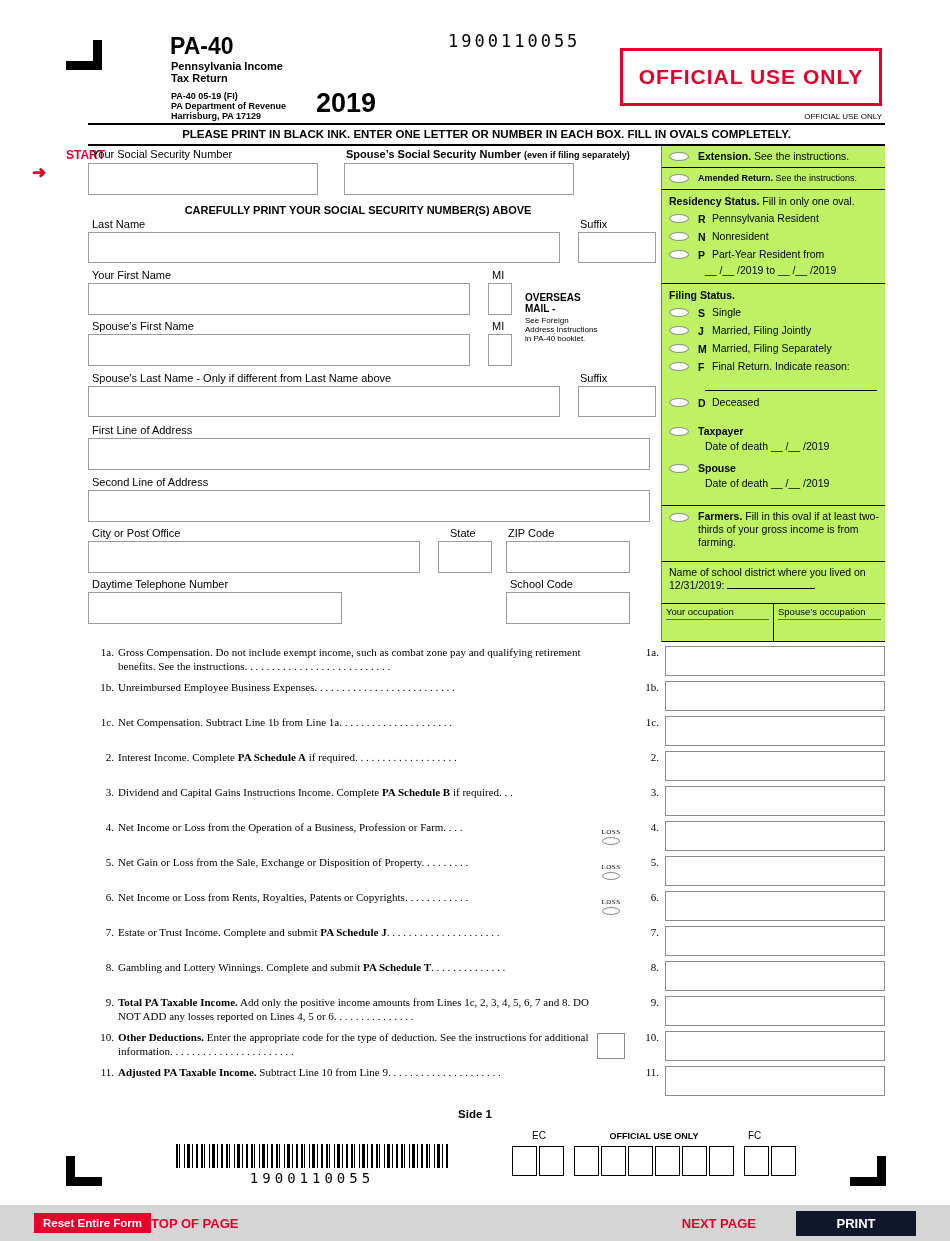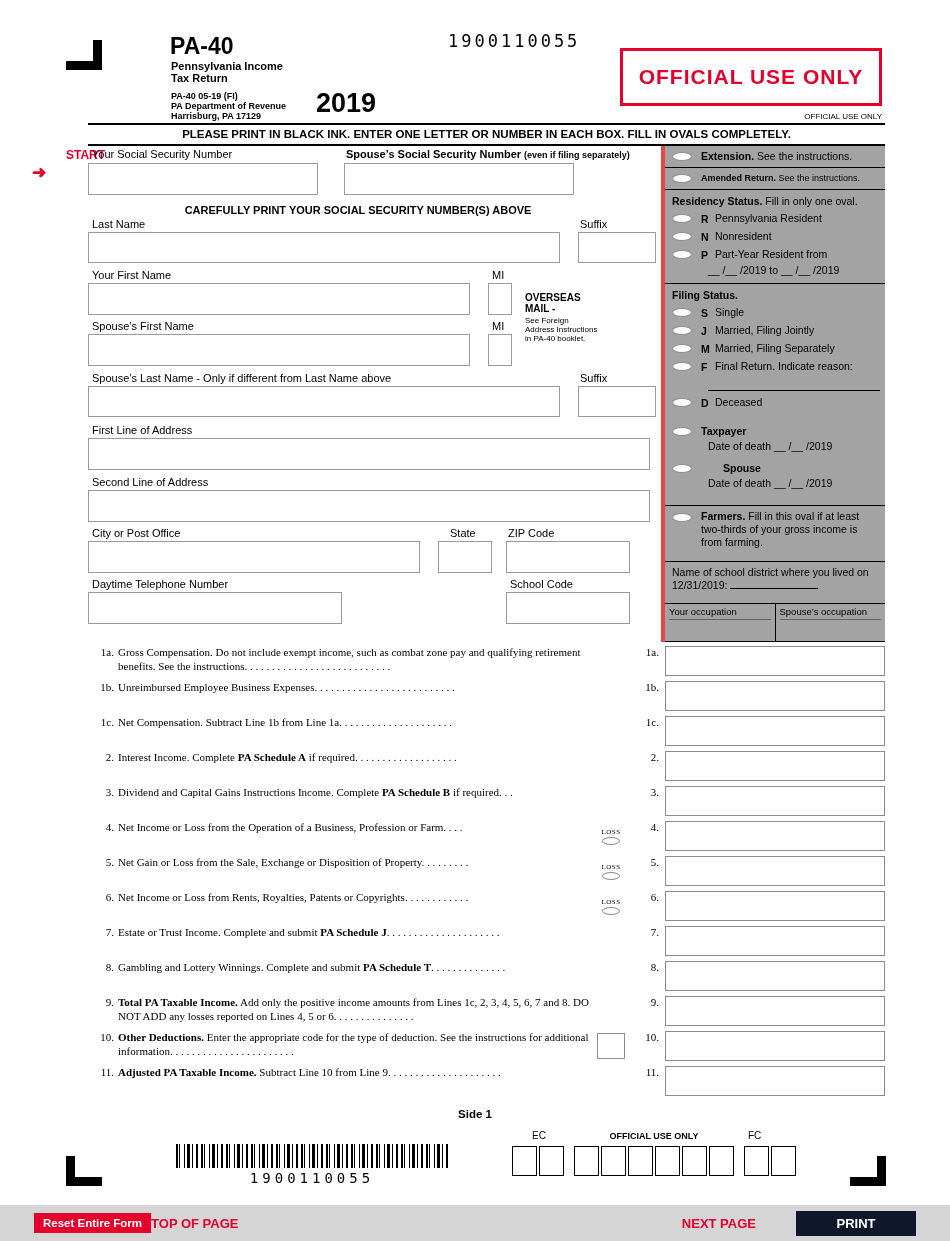--- a/index.html
+++ b/index.html
@@ -16,21 +16,21 @@
   .scantext { font-family:"DejaVu Sans Mono", monospace; font-size:17px; letter-spacing:3px; }
   .official-box { left:620px; top:48px; width:262px; height:58px; border:3px solid #e4002b;
     display:flex; align-items:center; justify-content:center; color:#e4002b; font-weight:bold;
     font-size:21px; letter-spacing:1px; }
   .instruction-bar { left:88px; top:123px; width:797px; border-top:2.5px solid #000;
     border-bottom:2.5px solid #000; text-align:center; font-weight:bold; font-size:11.5px; padding:3px 0 4px; }
 
   .flabel { position:absolute; font-size:11px; white-space:nowrap; }
   .fbox { position:absolute; border:1px solid #9b9b9b; background:#fff; }
 
-  .panel { border-left:4px solid #ef4444; background:#a3a3a3; }
+  .panel { border-left:1px solid #ef4444; background:#bef264; }
   .psec { border-bottom:1px solid #000; padding:4px 4px 4px 7px; font-size:10.5px; overflow:hidden; }
   .prow { display:flex; align-items:center; }
   .oval { width:20px; height:9px; border:1.5px solid #8f8f8f; border-radius:50%; background:#fbfbfb;
     flex:0 0 auto; margin-right:9px; display:inline-block; }
   .ptext { line-height:13px; }
   .pheading { margin-top:1px; }
   .opt { margin-top:5px; }
   .pcode { font-weight:bold; width:14px; flex:0 0 auto; }
   .pdates { margin-left:36px; margin-top:3px; }
   .reason-line { margin:10px 0 0 36px; border-bottom:1px solid #000; height:8px; width:172px; }
@@ -223,21 +223,21 @@
       <div class="prow opt">
         <span class="oval"></span>
         <span class="pcode">D</span>
         <span class="ptext">Deceased</span>
       </div>
       <div class="prow opt" style="margin-top:16px;">
         <span class="oval"></span>
         <b class="ptext">Taxpayer</b>
       </div>
       <div class="dateline">Date of death __ /__ /2019</div>
-      <div class="prow opt" style="margin-top:10px;gap:22px;">
+      <div class="prow opt" style="margin-top:10px;">
         <span class="oval"></span>
         <b class="ptext">Spouse</b>
       </div>
       <div class="dateline">Date of death __ /__ /2019</div>
     </div>
 
     <div class="psec" style="height:56px;">
       <div class="prow" style="align-items:flex-start;">
         <span class="oval" style="margin-top:3px;"></span>
         <span class="ptext">

